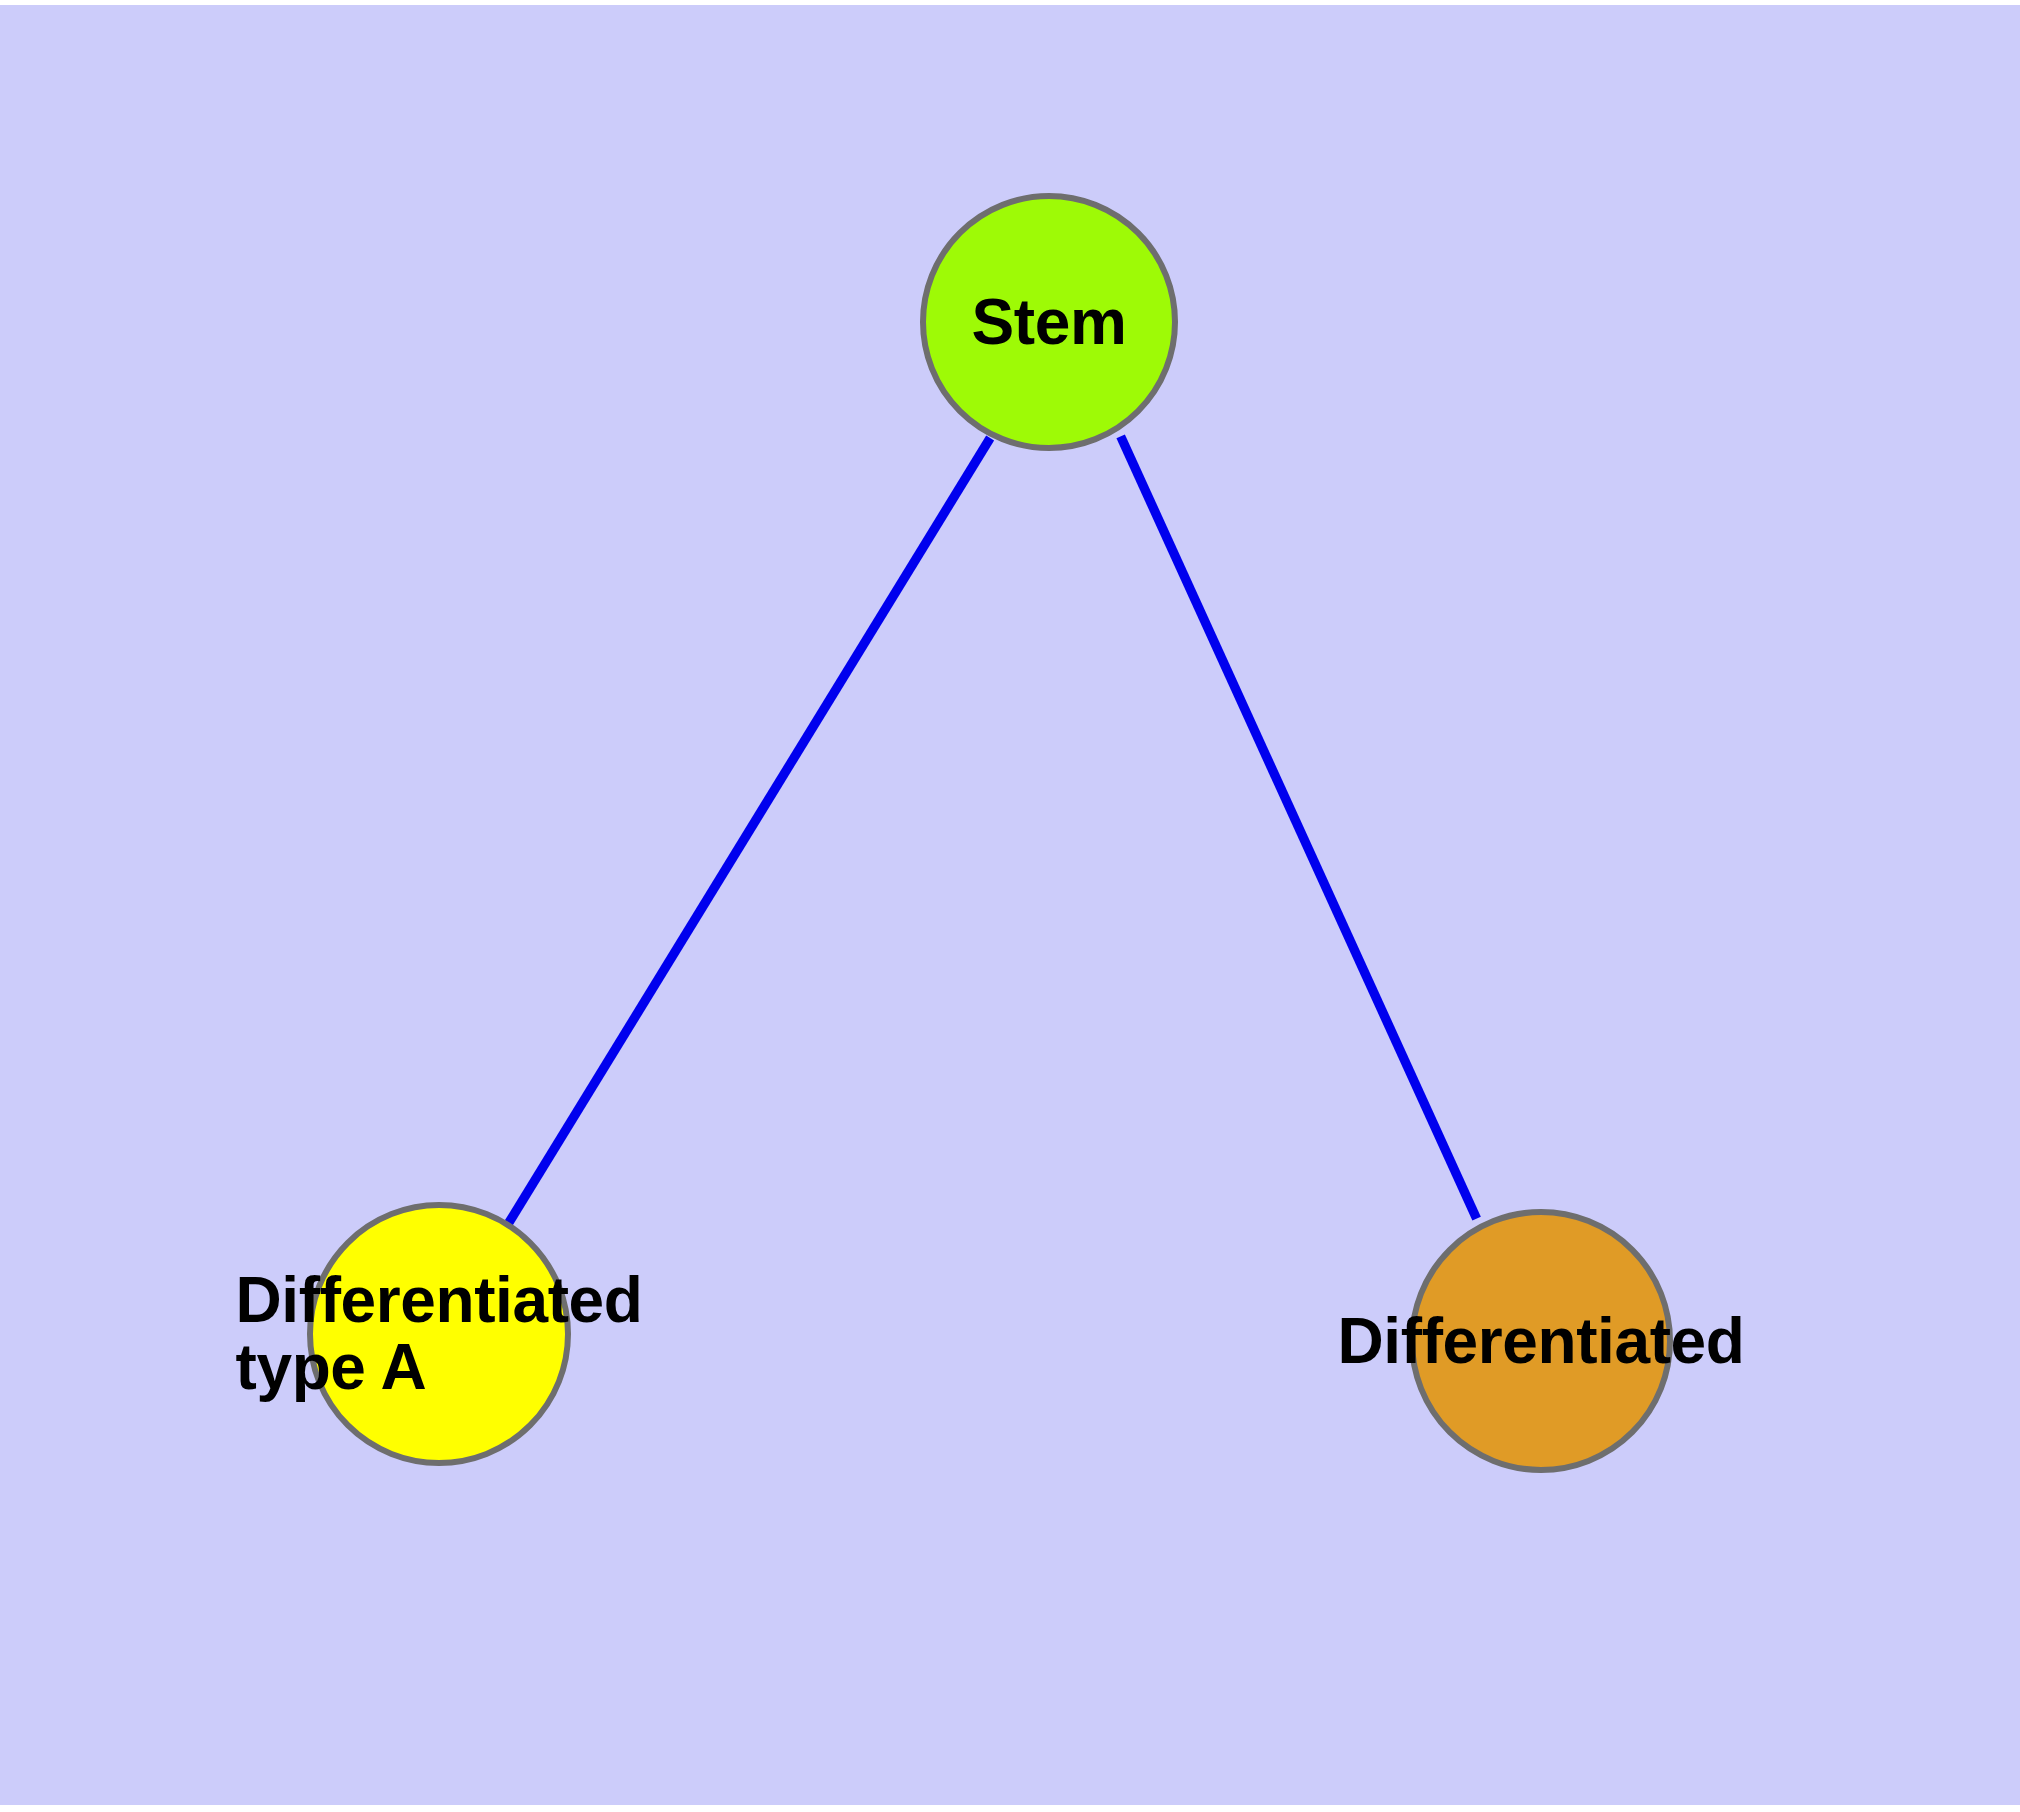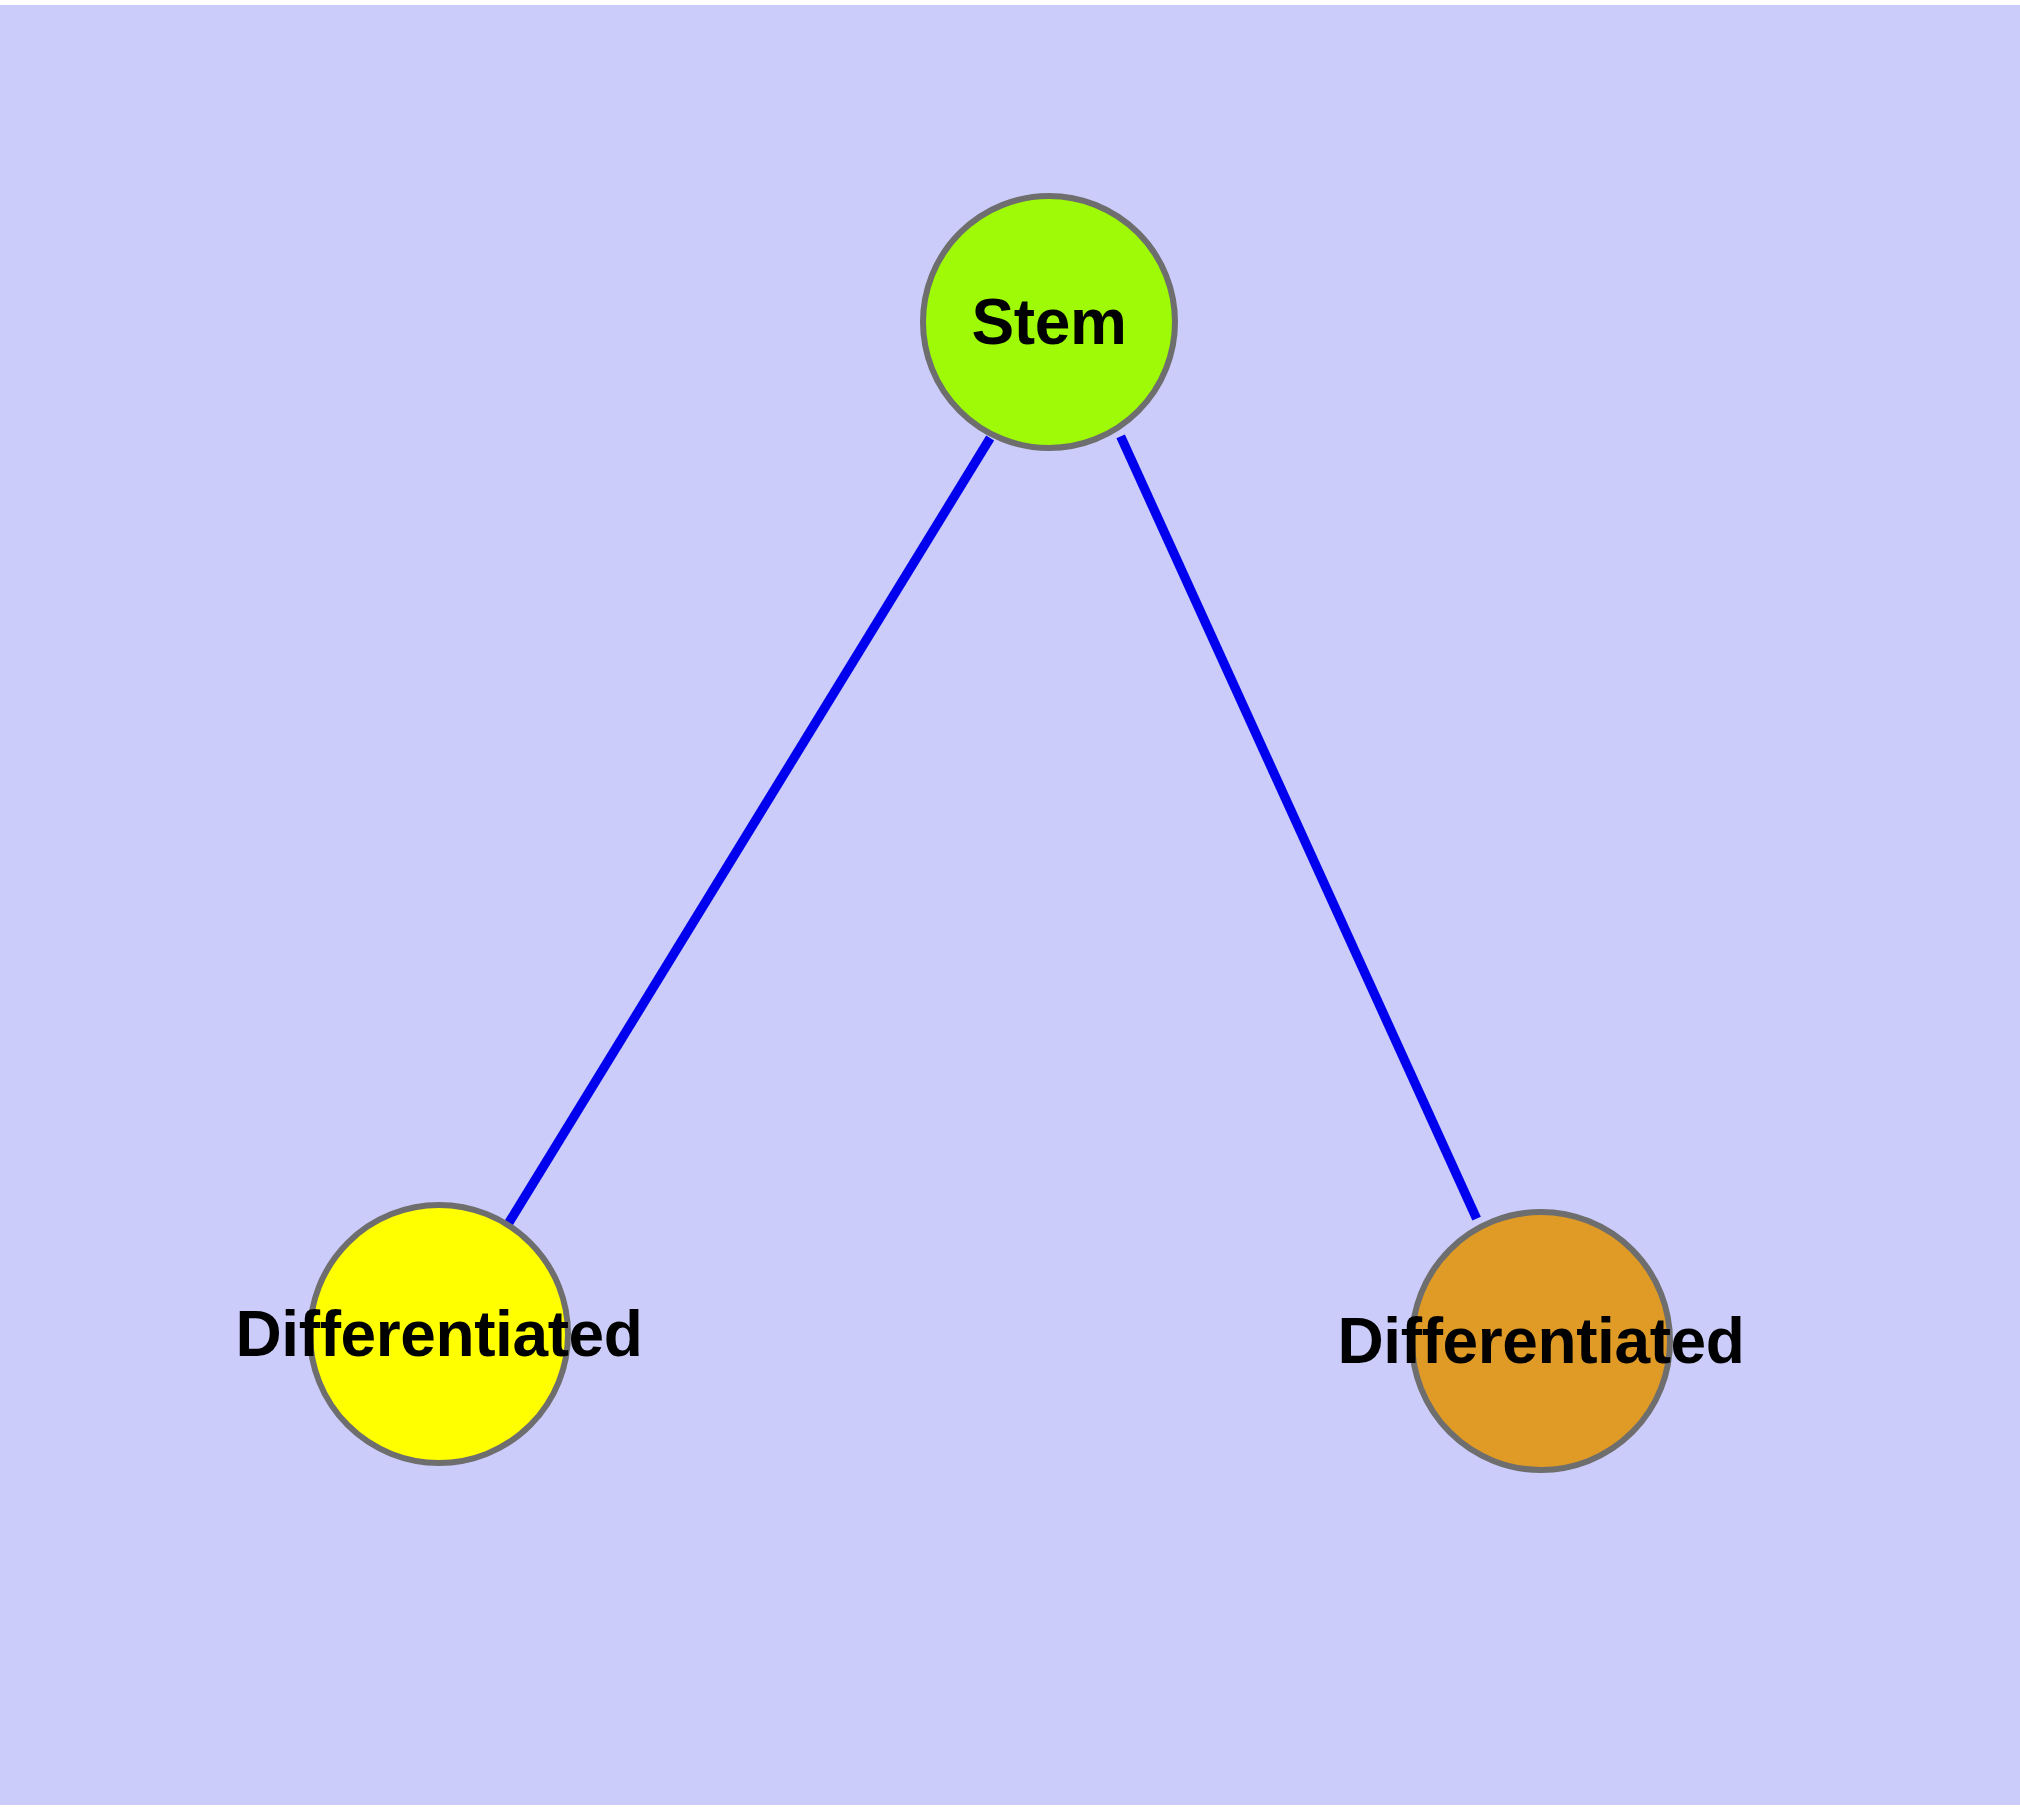--- a/index.html
+++ b/index.html
@@ -69,20 +69,21 @@
 
     <div class="node" id="node-0" style="left: 920px; top: 188px; width: 258px; height: 258px; background: rgb(158, 250, 6); border-color: rgb(110, 110, 110); border-width: 6px;">
       <div class="node-label" style="font-size: 64px; color: rgb(0, 0, 0);">
         <span class="line1">Stem</span>
       </div>
     </div>
 
     <div class="node" id="node-1" style="left: 307px; top: 1197px; width: 264px; height: 264px; background: rgb(255, 255, 0); border-color: rgb(110, 110, 110); border-width: 6px;">
       <div class="node-label" style="font-size: 64px; color: rgb(0, 0, 0);">
         <span class="line1">Differentiated</span>
+        <span class="line2">type A</span>
       </div>
     </div>
 
     <div class="node" id="node-2" style="left: 1409px; top: 1204px; width: 264px; height: 264px; background: rgb(224, 155, 38); border-color: rgb(110, 110, 110); border-width: 6px;">
       <div class="node-label" style="font-size: 64px; color: rgb(0, 0, 0);">
         <span class="line1">Differentiated</span>
       </div>
     </div>
 
   </div>

